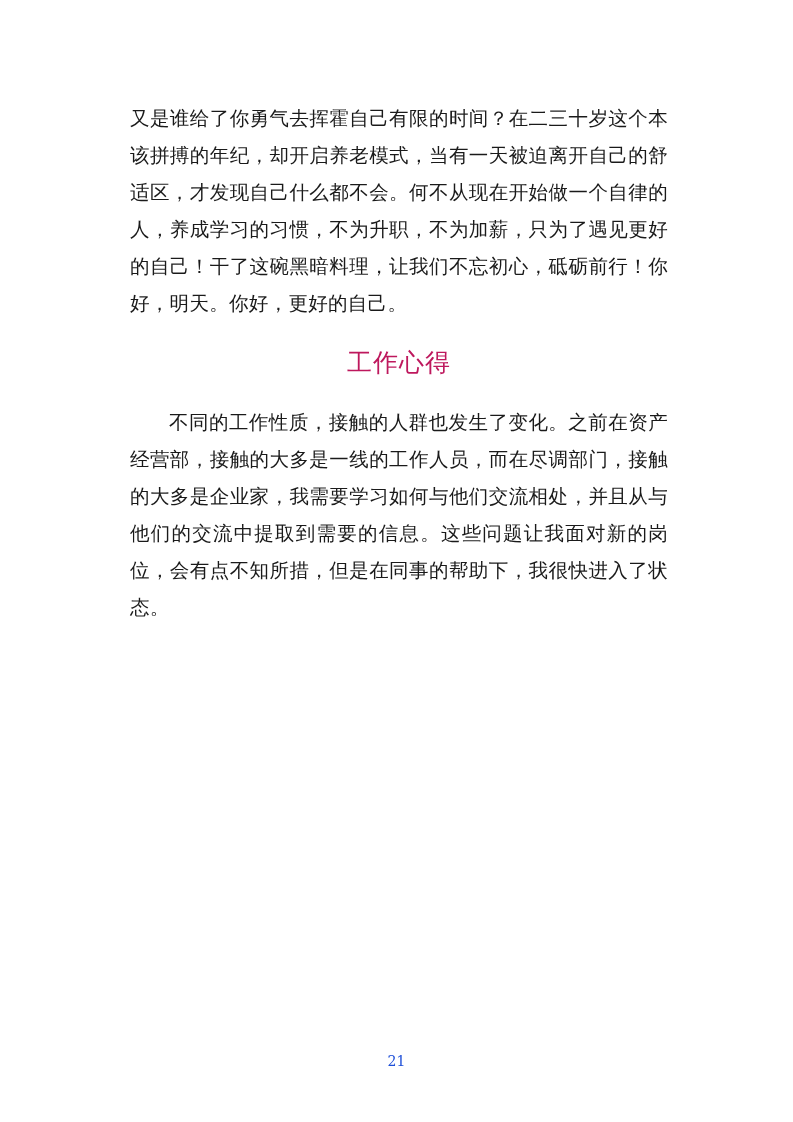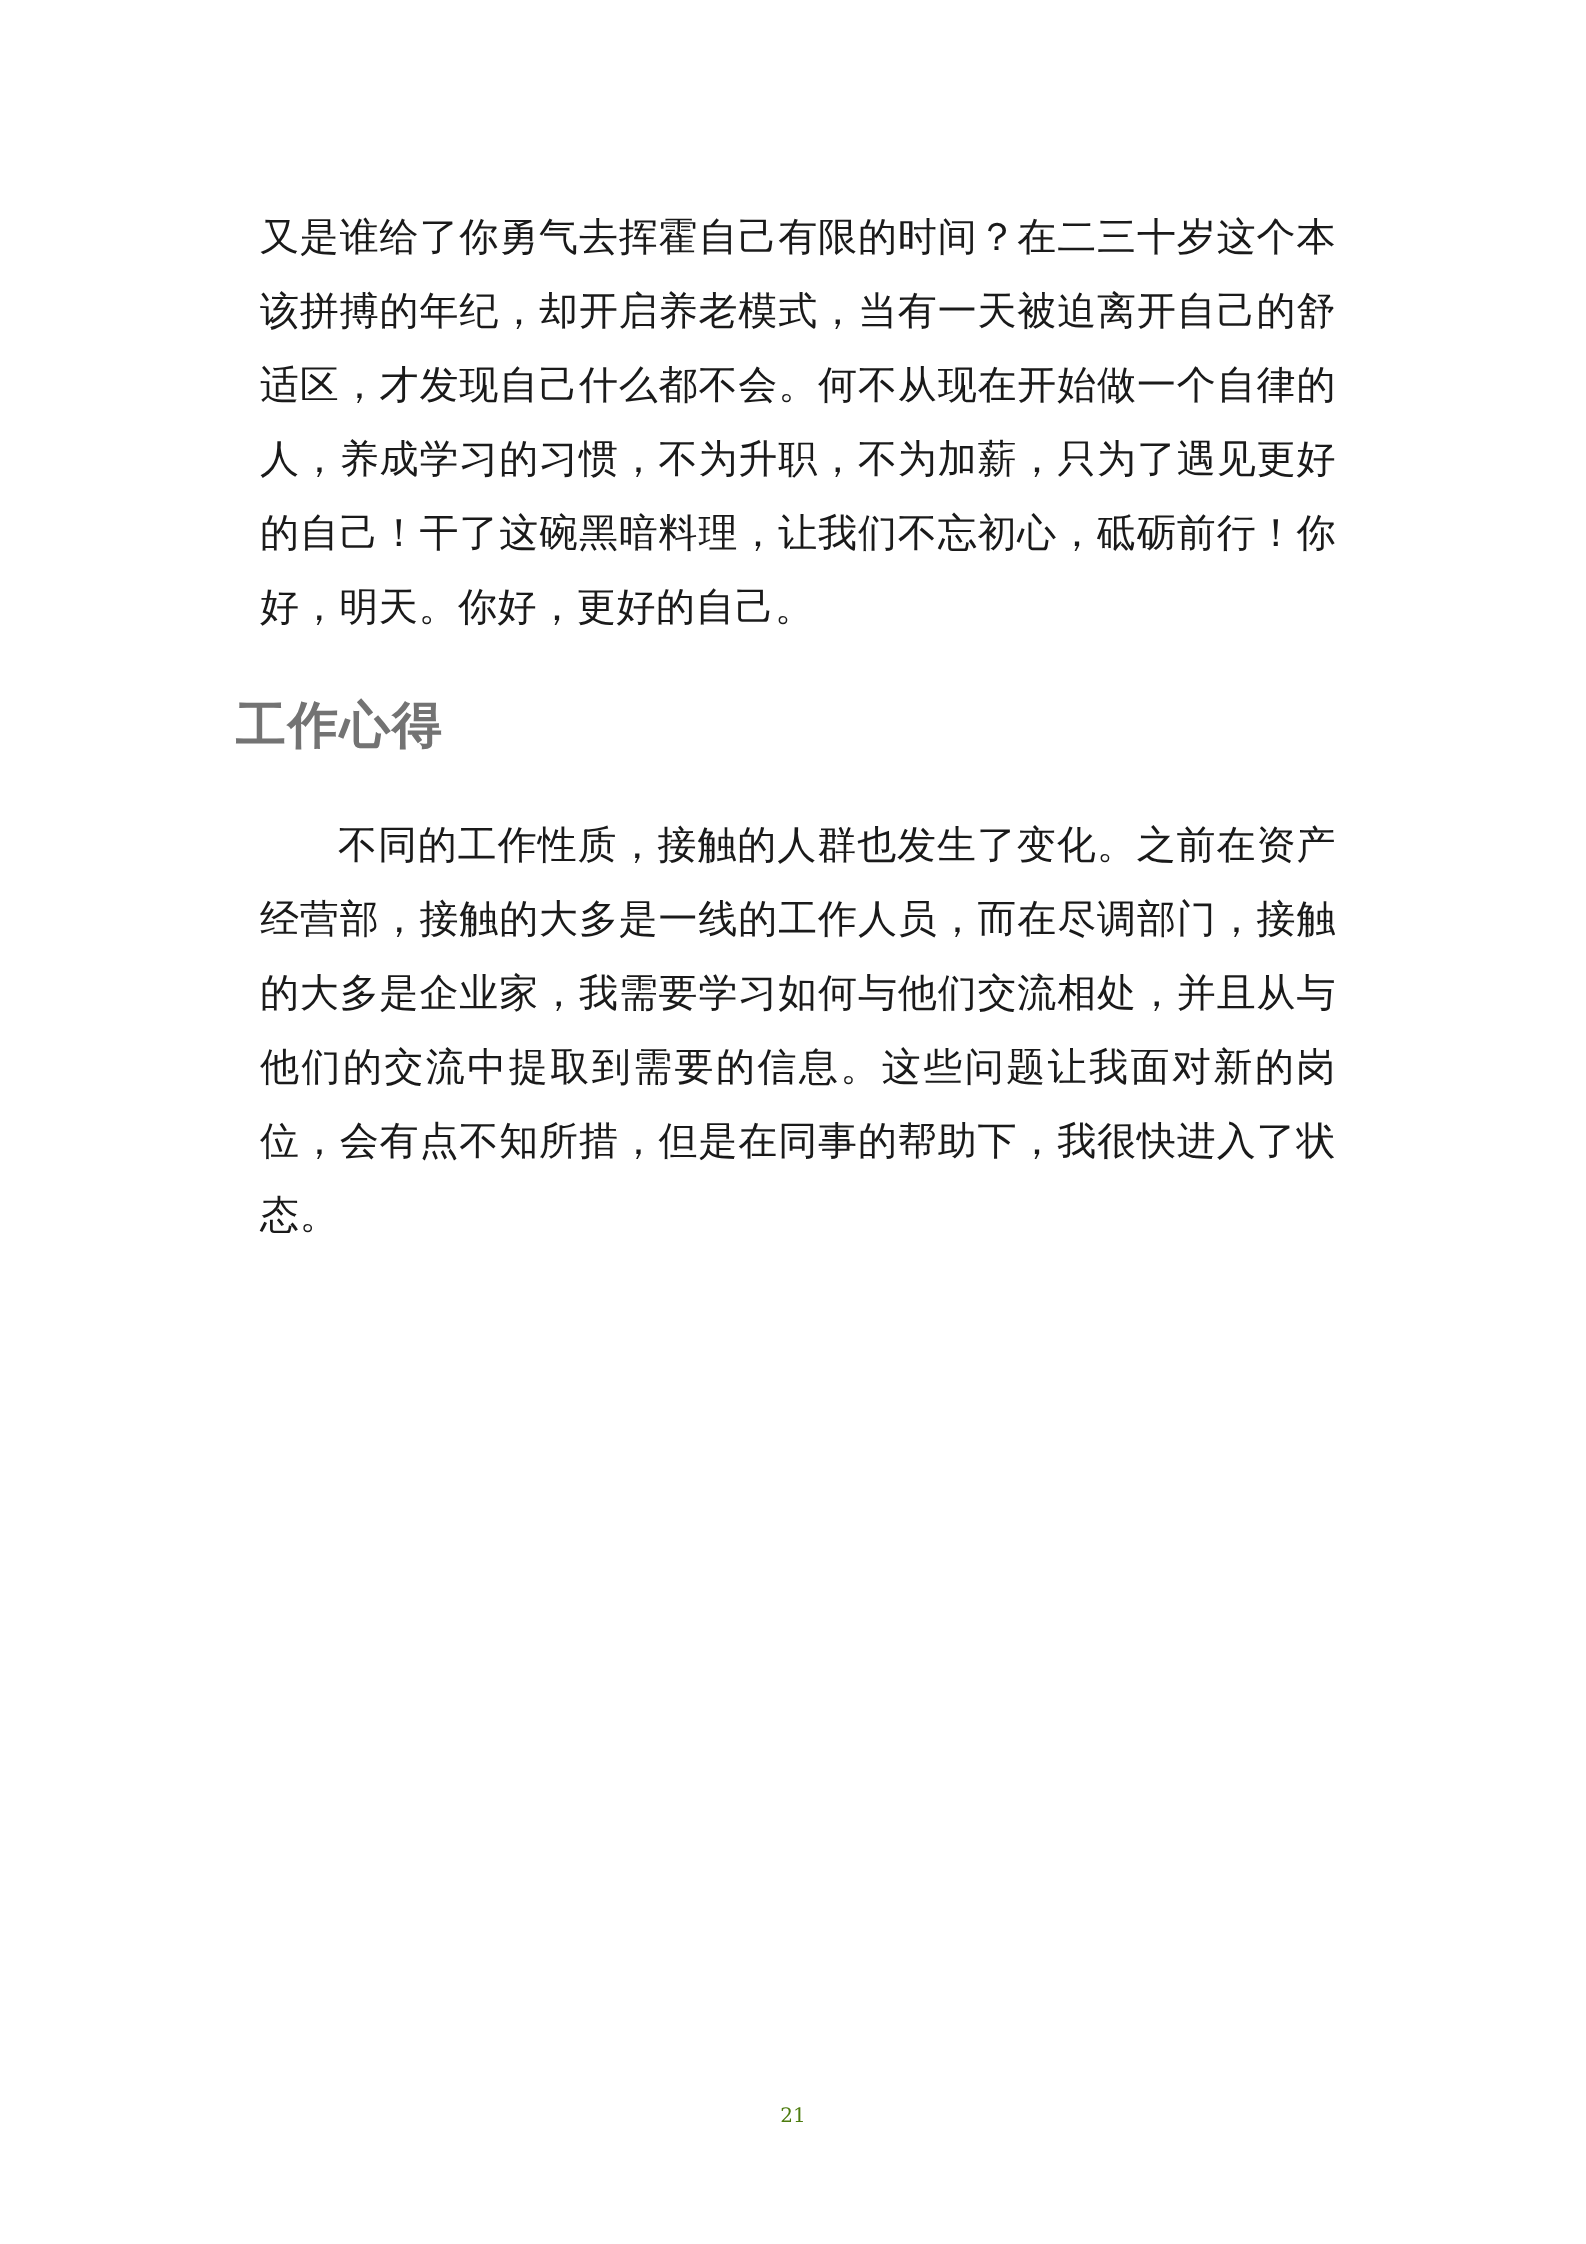--- a/index.html
+++ b/index.html
@@ -43,38 +43,38 @@
     line-height: 37px;
     color: #1a1a1a;
     text-align: right;
     margin: 0;
     padding-right: 4px;
     letter-spacing: 0.3px;
   }
   .doc-title {
     font-size: 25px;
     line-height: 58px;
-    text-align: left;
-    color: #737373;
+    text-align: center;
+    color: #be185d;
     font-family: "DejaVu Sans", "Liberation Sans", sans-serif;
-    font-weight: bold;
+    font-weight: normal;
     letter-spacing: 1px;
     margin: 6px 0 4px 0;
   }
   .body-block {
     margin-top: 6px;
   }
   .page-number {
     position: absolute;
     left: 0;
     right: 0;
     top: 1053px;
     text-align: center;
-    font-size: 10px;
-    color: #4d7c0f;
+    font-size: 14px;
+    color: #1d4ed8;
     font-family: "DejaVu Serif", "Liberation Serif", serif;
   }
 </style>
 </head>
 <body>
 
 <div class="page">
   <div class="content">
 
     <p class="para">又是谁给了你勇气去挥霍自己有限的时间？在二三十岁这个本该拼搏的年纪，却开启养老模式，当有一天被迫离开自己的舒适区，才发现自己什么都不会。何不从现在开始做一个自律的人，养成学习的习惯，不为升职，不为加薪，只为了遇见更好的自己！干了这碗黑暗料理，让我们不忘初心，砥砺前行！你好，明天。你好，更好的自己。</p>

